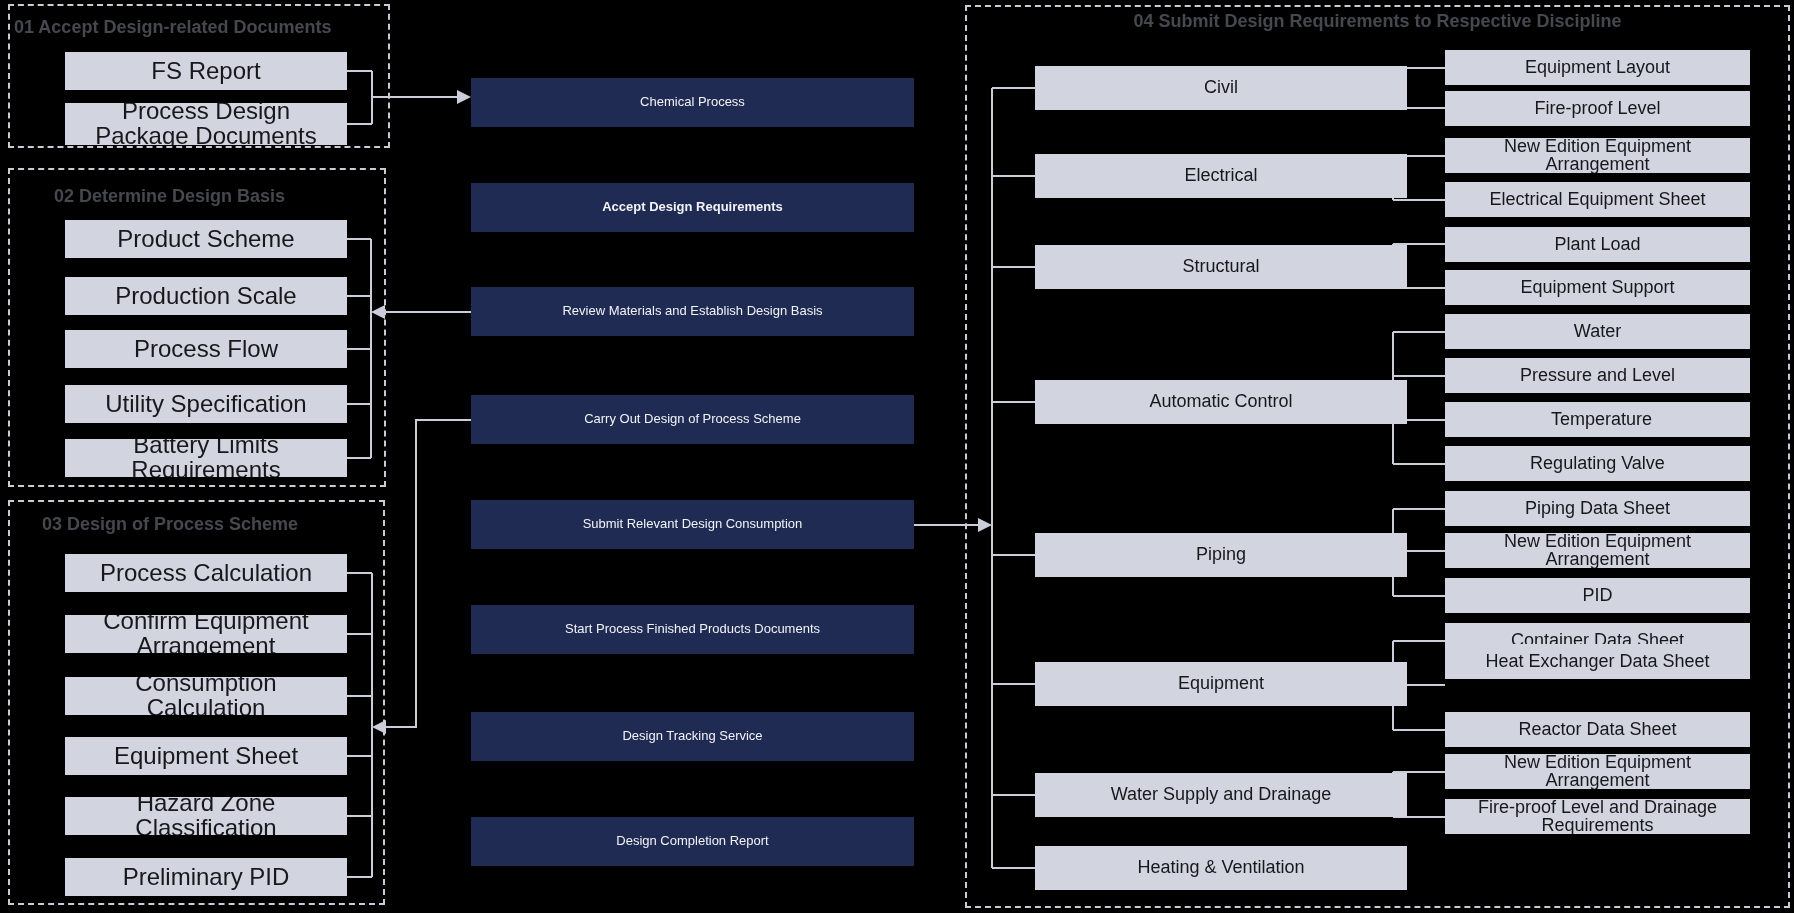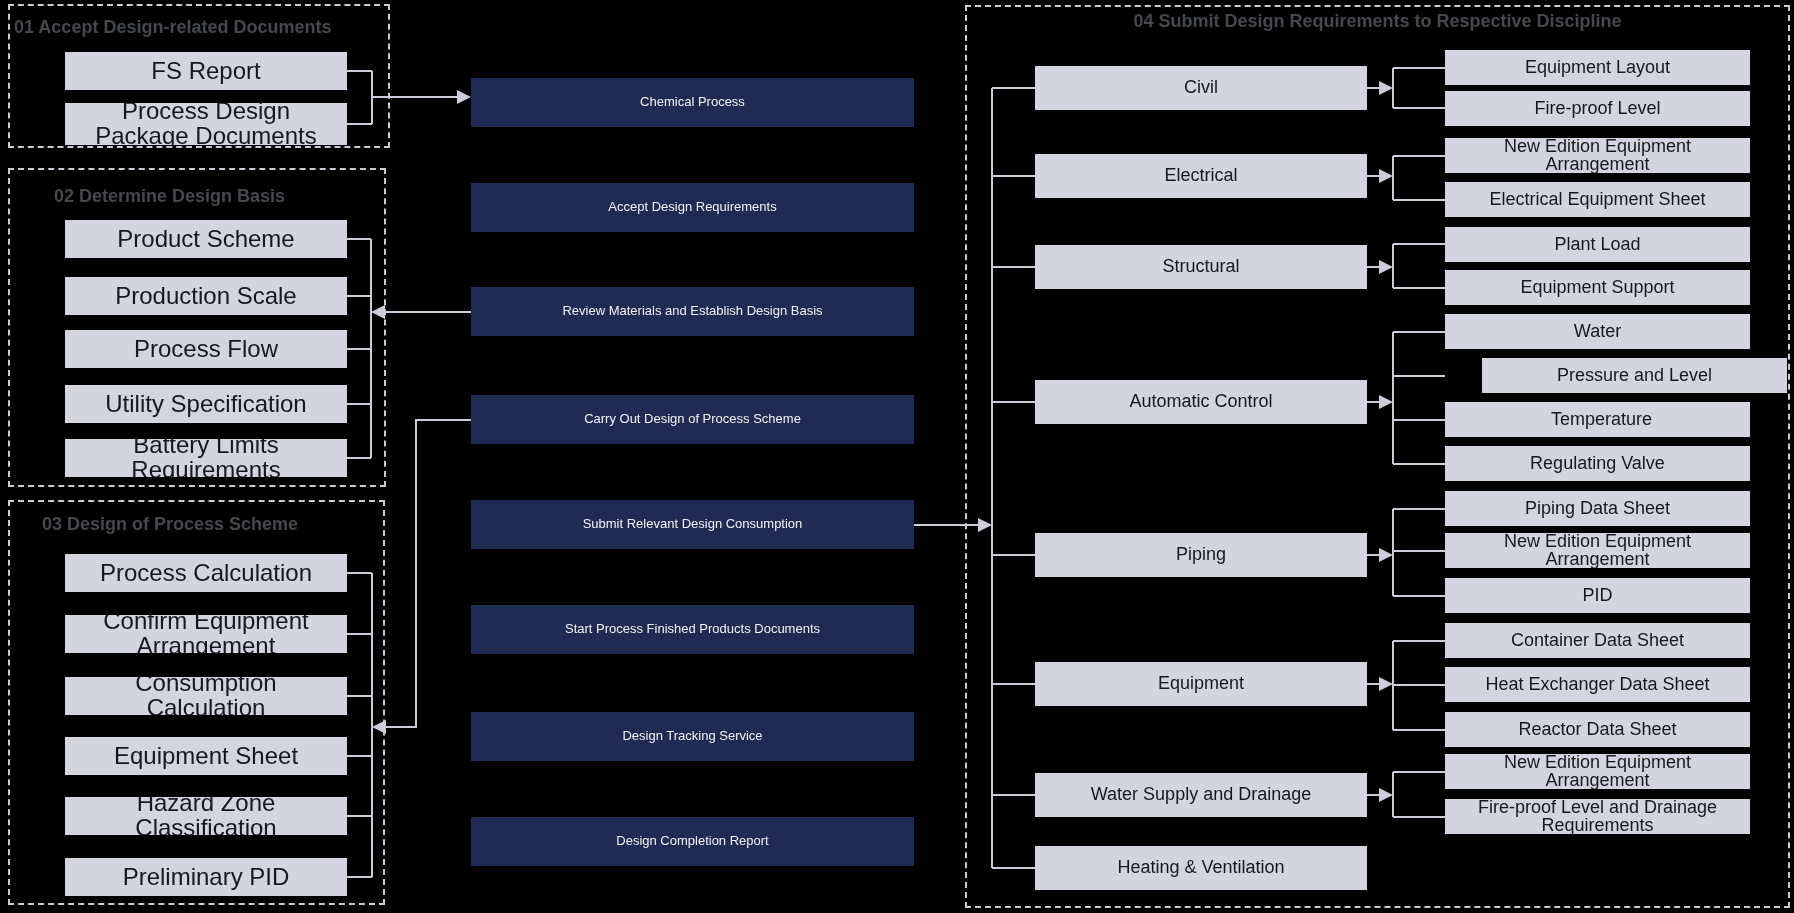--- a/index.html
+++ b/index.html
@@ -7,21 +7,21 @@
           background:var(--background,#000);
           font-family:"Liberation Sans",sans-serif;}
   .grp{position:absolute;border:2px dashed var(--dashed-border,#c9ccd4);box-sizing:border-box;}
   .gtitle{position:absolute;font-weight:bold;font-size:18px;color:var(--group-title,#45484d);white-space:nowrap;}
   .box{position:absolute;display:flex;align-items:center;justify-content:center;
        text-align:center;box-sizing:border-box;overflow:hidden;}
   .lnode{left:65px;width:282px;height:38px;background:var(--node-box,#d2d5df);
          color:var(--node-text,#17181c);font-size:24px;line-height:1.04;padding:0 26px;}
   .step{left:471px;width:443px;height:49px;background:var(--step-box,#1f2b52);
         color:var(--step-text,#f2f3f7);font-size:13px;line-height:1.12;padding:0 72px;}
-  .disc{left:1035px;width:332px;height:44px;background:var(--node-box,#d2d5df);
+  .disc{left:1035px;width:372px;height:44px;background:var(--node-box,#d2d5df);
         color:var(--node-text,#17181c);font-size:18px;line-height:1.1;padding:0 55px;}
   .leaf{left:1445px;width:305px;height:35px;background:var(--node-box,#d2d5df);
         color:var(--node-text,#17181c);font-size:18px;line-height:0.99;padding:0 12px;}
   svg.wires{position:absolute;left:0;top:0;}
   svg.wires path{stroke:var(--line,#c9ced8);stroke-width:2;fill:none;}
   svg.wires polygon{fill:var(--line,#c9ced8);stroke:none;}
 </style>
 </head>
 <body>
 
@@ -81,21 +81,21 @@
   <div class="grp" style="left:8px;top:500px;width:377px;height:405px;"></div>
   <div class="gtitle" style="left:42px;top:514px;">03 Design of Process Scheme</div>
   <div class="box lnode" style="top:554px;">Process Calculation</div>
   <div class="box lnode" style="top:615px;">Confirm Equipment Arrangement</div>
   <div class="box lnode" style="top:677px;">Consumption Calculation</div>
   <div class="box lnode" style="top:737px;">Equipment Sheet</div>
   <div class="box lnode" style="top:797px;">Hazard Zone Classification</div>
   <div class="box lnode" style="top:858px;">Preliminary PID</div>
 
   <div class="box step" style="top:78px;">Chemical Process</div>
-  <div class="box step" style="top:183px;">Accept Design Requirements</div>
+  <div class="box step" style="top:183px;font-weight:bold;">Accept Design Requirements</div>
   <div class="box step" style="top:287px;">Review Materials and Establish Design Basis</div>
   <div class="box step" style="top:395px;">Carry Out Design of Process Scheme</div>
   <div class="box step" style="top:500px;">Submit Relevant Design Consumption</div>
   <div class="box step" style="top:605px;">Start Process Finished Products Documents</div>
   <div class="box step" style="top:712px;">Design Tracking Service</div>
   <div class="box step" style="top:817px;">Design Completion Report</div>
 
   <div class="grp" style="left:965px;top:5px;width:825px;height:903px;"></div>
   <div class="gtitle" style="left:965px;top:11px;width:825px;text-align:center;">04 Submit Design Requirements to Respective Discipline</div>
 
@@ -108,25 +108,25 @@
   <div class="box disc" style="top:773px;">Water Supply and Drainage</div>
   <div class="box disc" style="top:846px;">Heating &amp; Ventilation</div>
 
   <div class="box leaf" style="top:50px;">Equipment Layout</div>
   <div class="box leaf" style="top:91px;">Fire-proof Level</div>
   <div class="box leaf" style="top:138px;">New Edition Equipment Arrangement</div>
   <div class="box leaf" style="top:182px;">Electrical Equipment Sheet</div>
   <div class="box leaf" style="top:227px;">Plant Load</div>
   <div class="box leaf" style="top:270px;">Equipment Support</div>
   <div class="box leaf" style="top:314px;">Water</div>
-  <div class="box leaf" style="top:358px;margin-left:37px;">Pressure and Level</div>
+  <div class="box leaf" style="top:358px;">Pressure and Level</div>
   <div class="box leaf" style="top:402px;padding-left:20px;">Temperature</div>
   <div class="box leaf" style="top:446px;">Regulating Valve</div>
   <div class="box leaf" style="top:491px;">Piping Data Sheet</div>
   <div class="box leaf" style="top:533px;">New Edition Equipment Arrangement</div>
   <div class="box leaf" style="top:578px;">PID</div>
   <div class="box leaf" style="top:623px;">Container Data Sheet</div>
-  <div class="box leaf" style="top:667px;">Heat Exchanger Data Sheet</div>
+  <div class="box leaf" style="top:644px;">Heat Exchanger Data Sheet</div>
   <div class="box leaf" style="top:712px;">Reactor Data Sheet</div>
   <div class="box leaf" style="top:754px;">New Edition Equipment Arrangement</div>
   <div class="box leaf" style="top:799px;">Fire-proof Level and Drainage Requirements</div>
 
 </div>
 
 </body></html>

